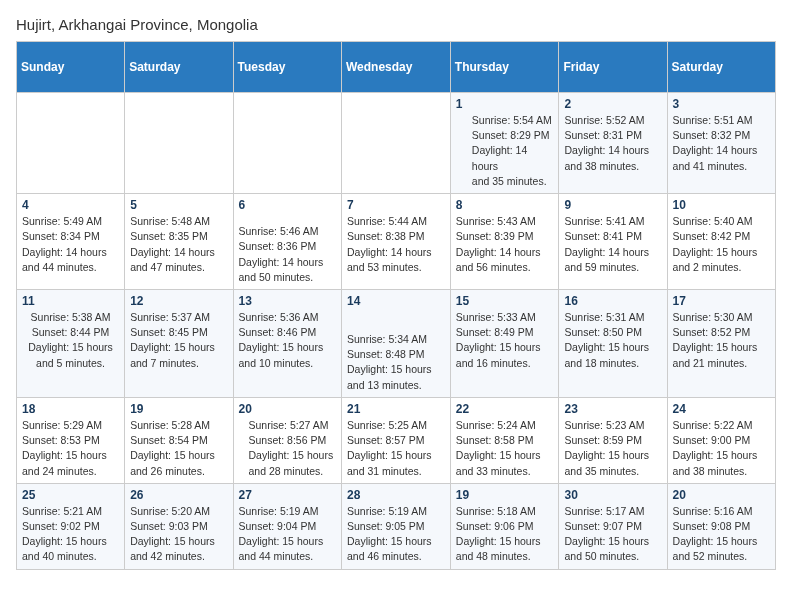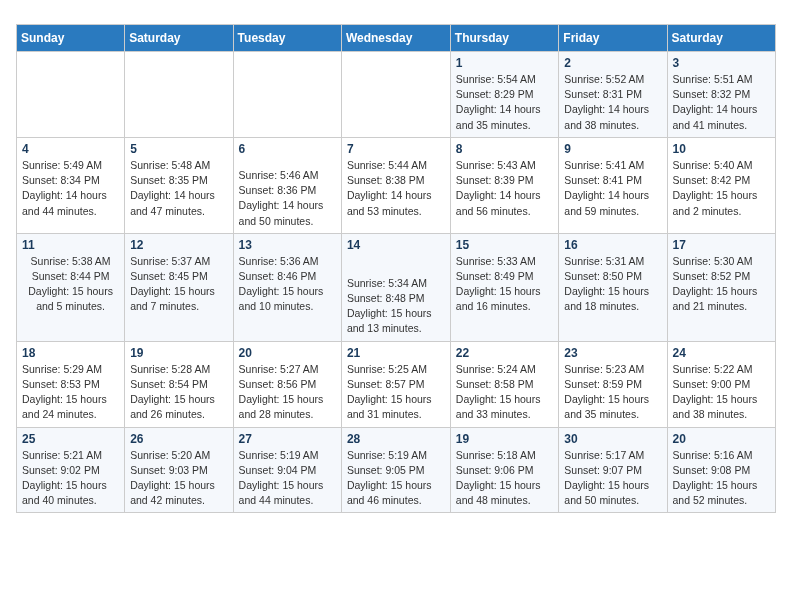--- a/index.html
+++ b/index.html
@@ -47,21 +47,21 @@
       color: #333;
     }
     table {
       width: 100%;
       border-collapse: collapse;
       font-size: 11px;
     }
     thead tr th {
       background-color: #2a7abf;
       color: #fff;
-      padding: 6px 4px;
+      padding: 18px 4px;
       text-align: left;
       font-size: 12px;
       font-weight: bold;
       border: 1px solid #ccc;
     }
     tbody tr td {
       border: 1px solid #ccc;
       vertical-align: top;
       padding: 4px 5px;
       width: 110px;
@@ -84,20 +84,21 @@
     }
     .empty-cell {
       background: #fff !important;
     }
   </style>
 </head>
 <body>
 
 <div class="header">
   <div class="title-block">
+    <div class="subtitle">Hujirt, Arkhangai Province, Mongolia</div>
   </div>
 </div>
 
 <table>
   <thead>
     <tr id="weekday-header">
         <th>Sunday</th>
         <th>Saturday</th>
         <th>Tuesday</th>
         <th>Wednesday</th>
@@ -107,21 +108,21 @@
       </tr>
   </thead>
   <tbody id="calendar-body">
   <tr>
         <td class="empty-cell"></td>
         <td class="empty-cell"></td>
         <td class="empty-cell"></td>
         <td class="empty-cell"></td>
         <td>
           <div class="day-num">1</div>
-          <div class="day-info" style="white-space: pre-line;">Sunrise: 5:54 AM
+          <div class="day-info" style="white-space: pre-line; margin-left: 16px;">Sunrise: 5:54 AM
 Sunset: 8:29 PM
 Daylight: 14 hours
 and 35 minutes.</div>
         </td>
         <td>
           <div class="day-num">2</div>
           <div class="day-info" style="white-space: pre-line;">Sunrise: 5:52 AM
 Sunset: 8:31 PM
 Daylight: 14 hours
 and 38 minutes.</div>
@@ -246,21 +247,21 @@
         </td>
         <td>
           <div class="day-num">19</div>
           <div class="day-info" style="white-space: pre-line;">Sunrise: 5:28 AM
 Sunset: 8:54 PM
 Daylight: 15 hours
 and 26 minutes.</div>
         </td>
         <td>
           <div class="day-num">20</div>
-          <div class="day-info" style="white-space: pre-line;">Sunrise: 5:27 AM
+          <div class="day-info" style="white-space: pre-line; margin-left: 10px;">Sunrise: 5:27 AM
 Sunset: 8:56 PM
 Daylight: 15 hours
 and 28 minutes.</div>
         </td>
         <td>
           <div class="day-num">21</div>
           <div class="day-info" style="white-space: pre-line;">Sunrise: 5:25 AM
 Sunset: 8:57 PM
 Daylight: 15 hours
 and 31 minutes.</div>

